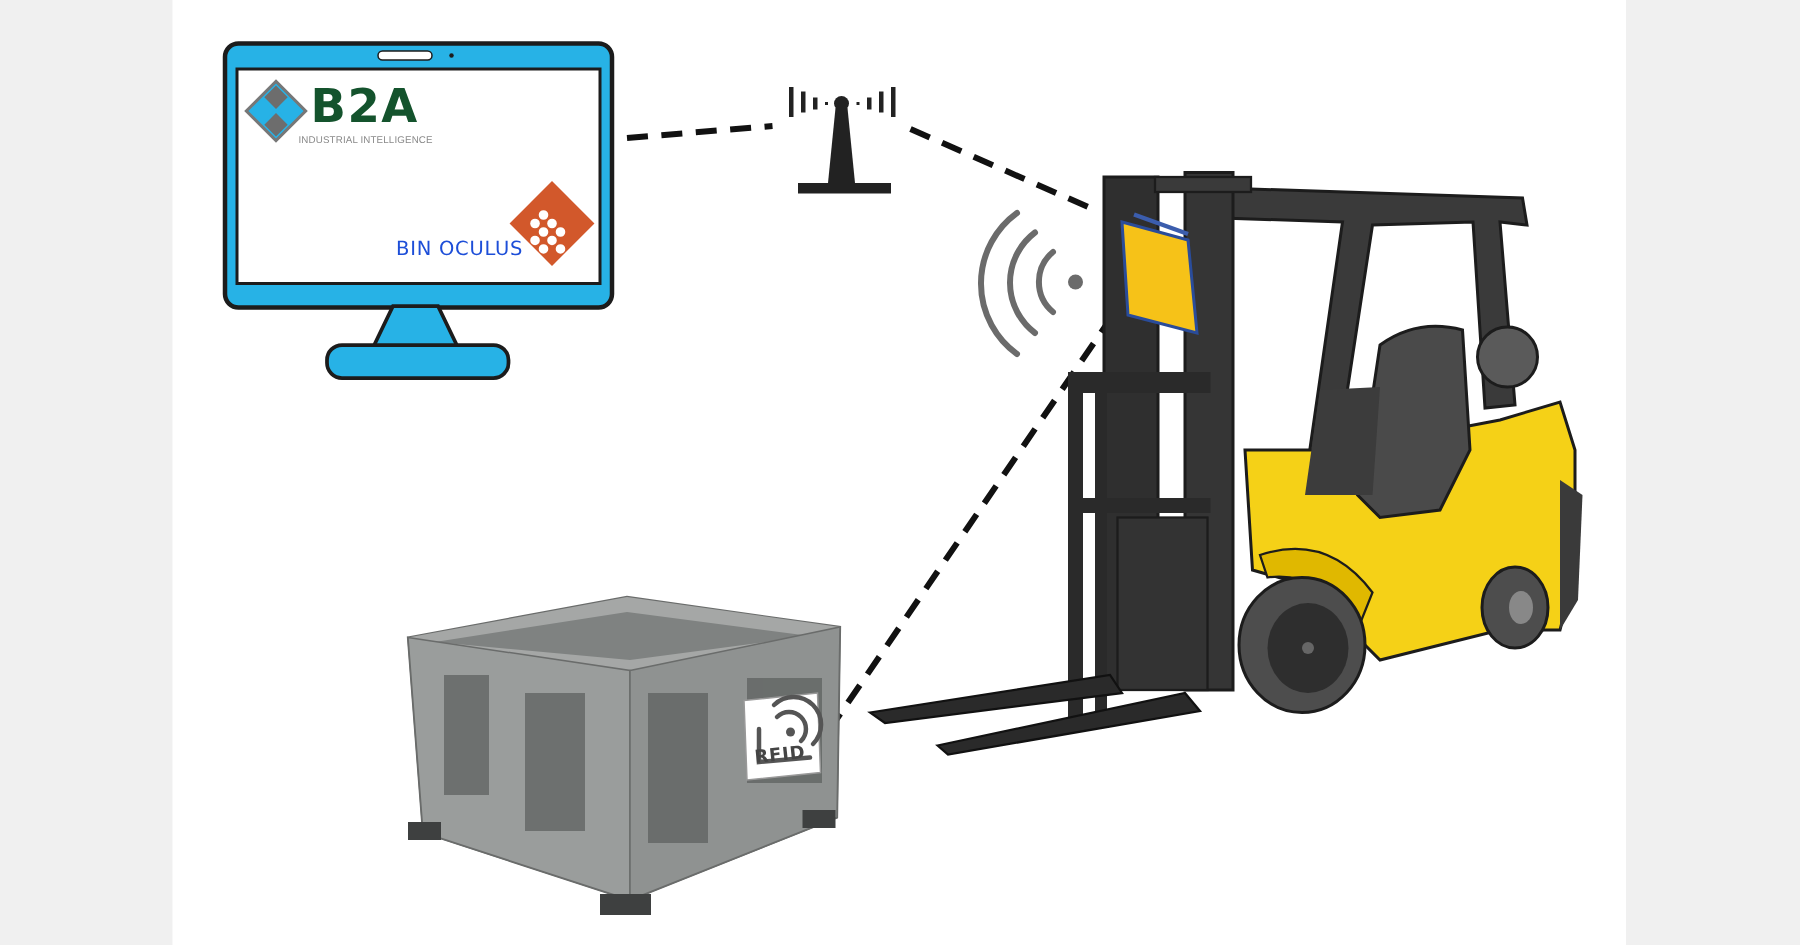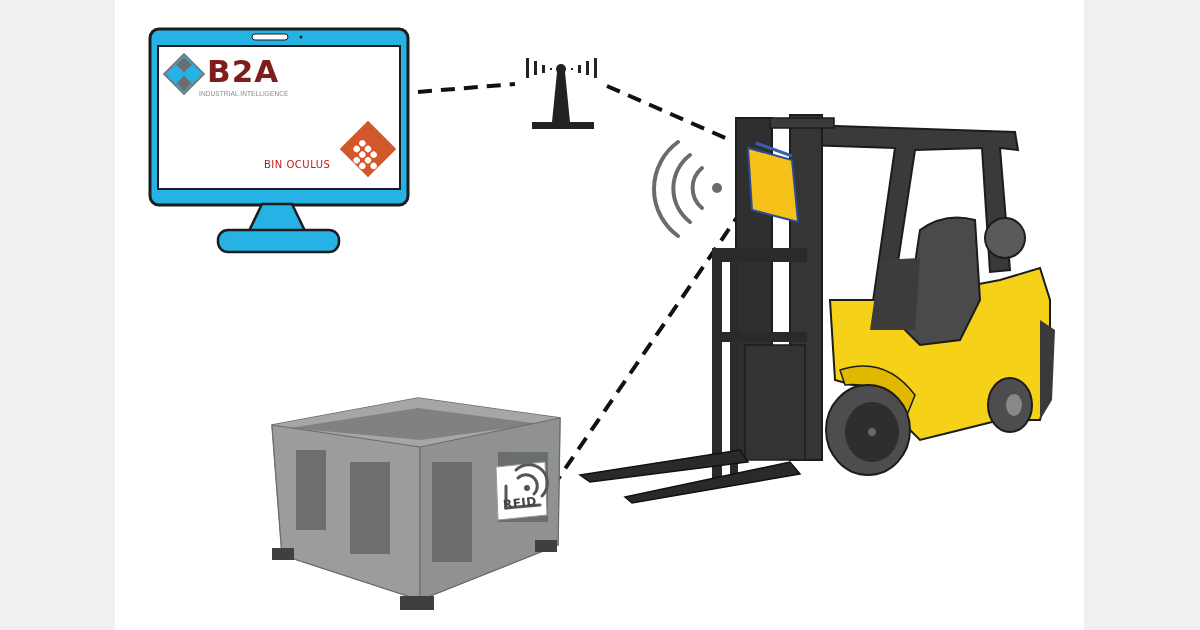--- a/index.html
+++ b/index.html
@@ -8,24 +8,24 @@
       background: #f0f0f0;
       font-family: "Liberation Sans", sans-serif;
       position: relative;
     }
     .panel {
       position: absolute; left: 115px; top: 0; width: 969px; height: 630px;
       background: #ffffff;
     }
     .scene { position: absolute; left: 0; top: 0; width: 1200px; height: 630px; }
     .b2a-text { position: absolute; left: 207px; top: 56px; font-size: 31px; font-weight: bold;
-      color: #7f1d1d; letter-spacing: 1px; line-height: 1; font-family: "DejaVu Sans", sans-serif; }
+      color: #14532d; letter-spacing: 1px; line-height: 1; font-family: "DejaVu Sans", sans-serif; }
     .b2a-sub { position: absolute; left: 199px; top: 90px; font-size: 6.5px; color: #8a8a8a;
       letter-spacing: 0.1px; font-family: "Liberation Sans", sans-serif; }
-    .bin-text { position: absolute; left: 264px; top: 160px; font-size: 10px; color: #b91c1c;
+    .bin-text { position: absolute; left: 264px; top: 160px; font-size: 13px; color: #1d4ed8;
       letter-spacing: 0.5px; font-family: "DejaVu Sans", sans-serif; line-height: 1; }
     .rfid-text { position: absolute; left: 503px; top: 496px; font-size: 12px; font-weight: bold;
       color: #444; font-family: "DejaVu Sans", sans-serif; transform: rotate(-6deg); letter-spacing: 0.5px; }
   </style>
 </head>
 <body>
 
 <div class="panel"></div>
 
 <svg class="scene" viewBox="0 0 1200 630">

